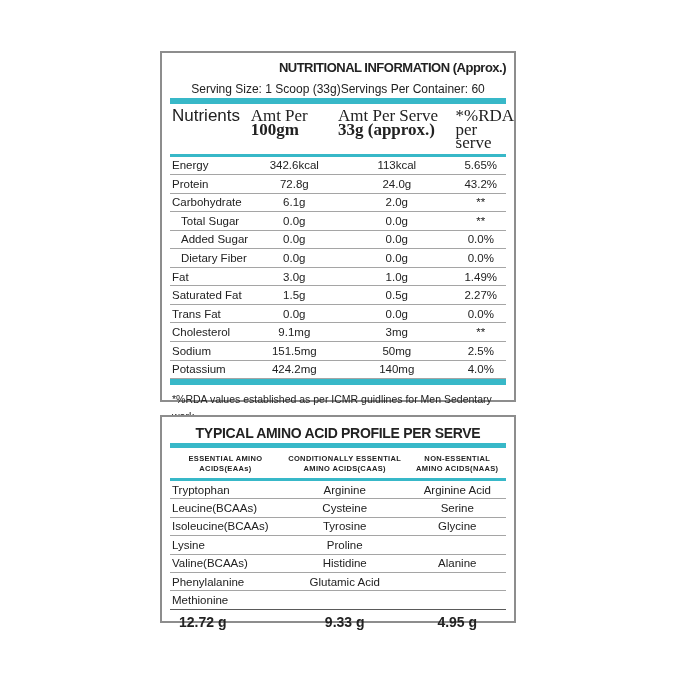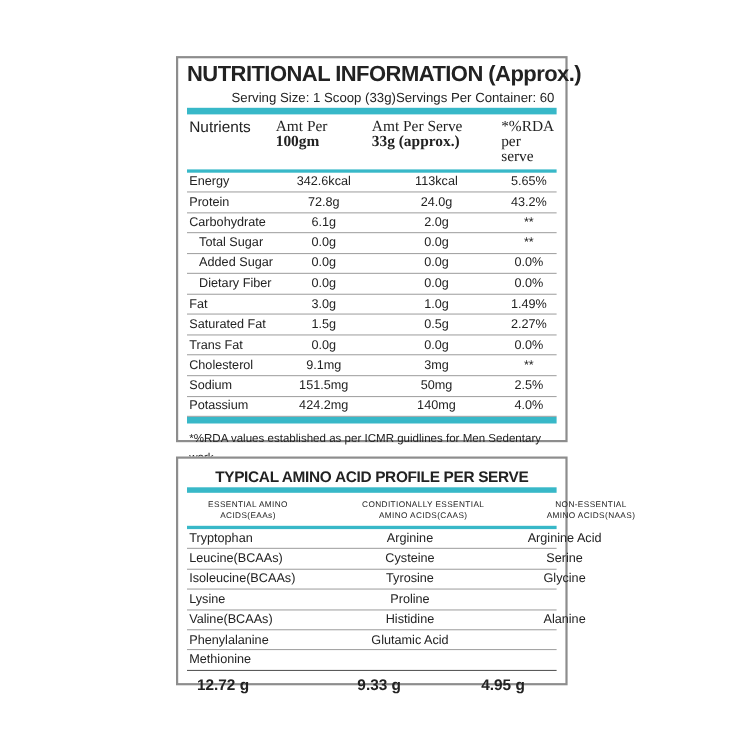--- a/index.html
+++ b/index.html
@@ -15,30 +15,30 @@
     border:2px solid var(--border);box-sizing:border-box;padding:0 8px;
   }
   #nutrition-panel{top:51px;height:351px;}
   #amino-panel{top:415px;height:208px;}
 
   .bar-thick{height:6px;background:var(--teal);}
   .bar-thin{height:3px;background:var(--teal);}
 
   
   .n-title{
-    text-align:right;font-weight:bold;font-size:20px;line-height:22px;
+    text-align:right;font-weight:bold;font-size:13px;line-height:22px;
     margin-top:4px;letter-spacing:-0.5px;white-space:nowrap;
   }
   .serving-row{
-    display:flex;justify-content:flex-end;align-items:center;
+    display:flex;justify-content:center;align-items:center;
     font-size:12px;height:19px;padding:0 2px;
   }
   .n-header{
     display:grid;grid-template-columns:24% 26% 35% 15%;
-    font-size:14px;line-height:13.5px;padding:5px 0 4px 0;align-items:start;
+    font-size:17px;line-height:13.5px;padding:5px 0 4px 0;align-items:start;
   }
   .n-header .c1{text-align:left;padding-left:2px;}
   .n-header .c2,.n-header .c3,.n-header .c4{text-align:left;font-family:Liberation Serif, serif;}
   .b{font-weight:bold;}
   .n-row{
     display:grid;grid-template-columns:24% 26% 35% 15%;
     align-items:center;font-size:11.5px;height:17.55px;
     border-bottom:1px solid var(--line);
   }
   .n-row:last-of-type{border-bottom:none;}
@@ -48,28 +48,27 @@
   .footnotes{margin-top:6px;font-size:10.5px;line-height:17px;padding-left:2px;}
 
   
   .a-title{
     text-align:center;font-weight:bold;font-size:14px;line-height:20px;
     margin-top:6px;letter-spacing:-0.3px;white-space:nowrap;
   }
   #amino-panel .bar-thick{height:5px;}
   .a-header{
     display:grid;grid-template-columns:33% 38% 29%;
-    font-size:7.5px;font-weight:normal;letter-spacing:0.35px;
-    line-height:9.5px;padding:6px 0 5px 0;text-align:center;align-items:start;gap:40px;
+    font-size:7.5px;font-weight:bold;letter-spacing:0.35px;
+    line-height:9.5px;padding:6px 0 5px 0;text-align:center;align-items:start;
   }
   .a-row{
     display:grid;grid-template-columns:33% 38% 29%;
     align-items:center;font-size:11.5px;height:17.4px;
     border-bottom:1px solid var(--line);
-    gap:28px;
   }
   .a-row .c1{text-align:left;padding-left:2px;white-space:nowrap;}
   .a-row .c2,.a-row .c3{text-align:center;}
   .a-row.last{border-bottom:1.5px solid var(--darkline);}
   .a-totals{
     display:grid;grid-template-columns:33% 38% 29%;
     align-items:center;font-weight:bold;font-size:14px;height:24px;
   }
   .a-totals .c1{text-align:left;padding-left:9px;}
   .a-totals .c2,.a-totals .c3{text-align:center;}

